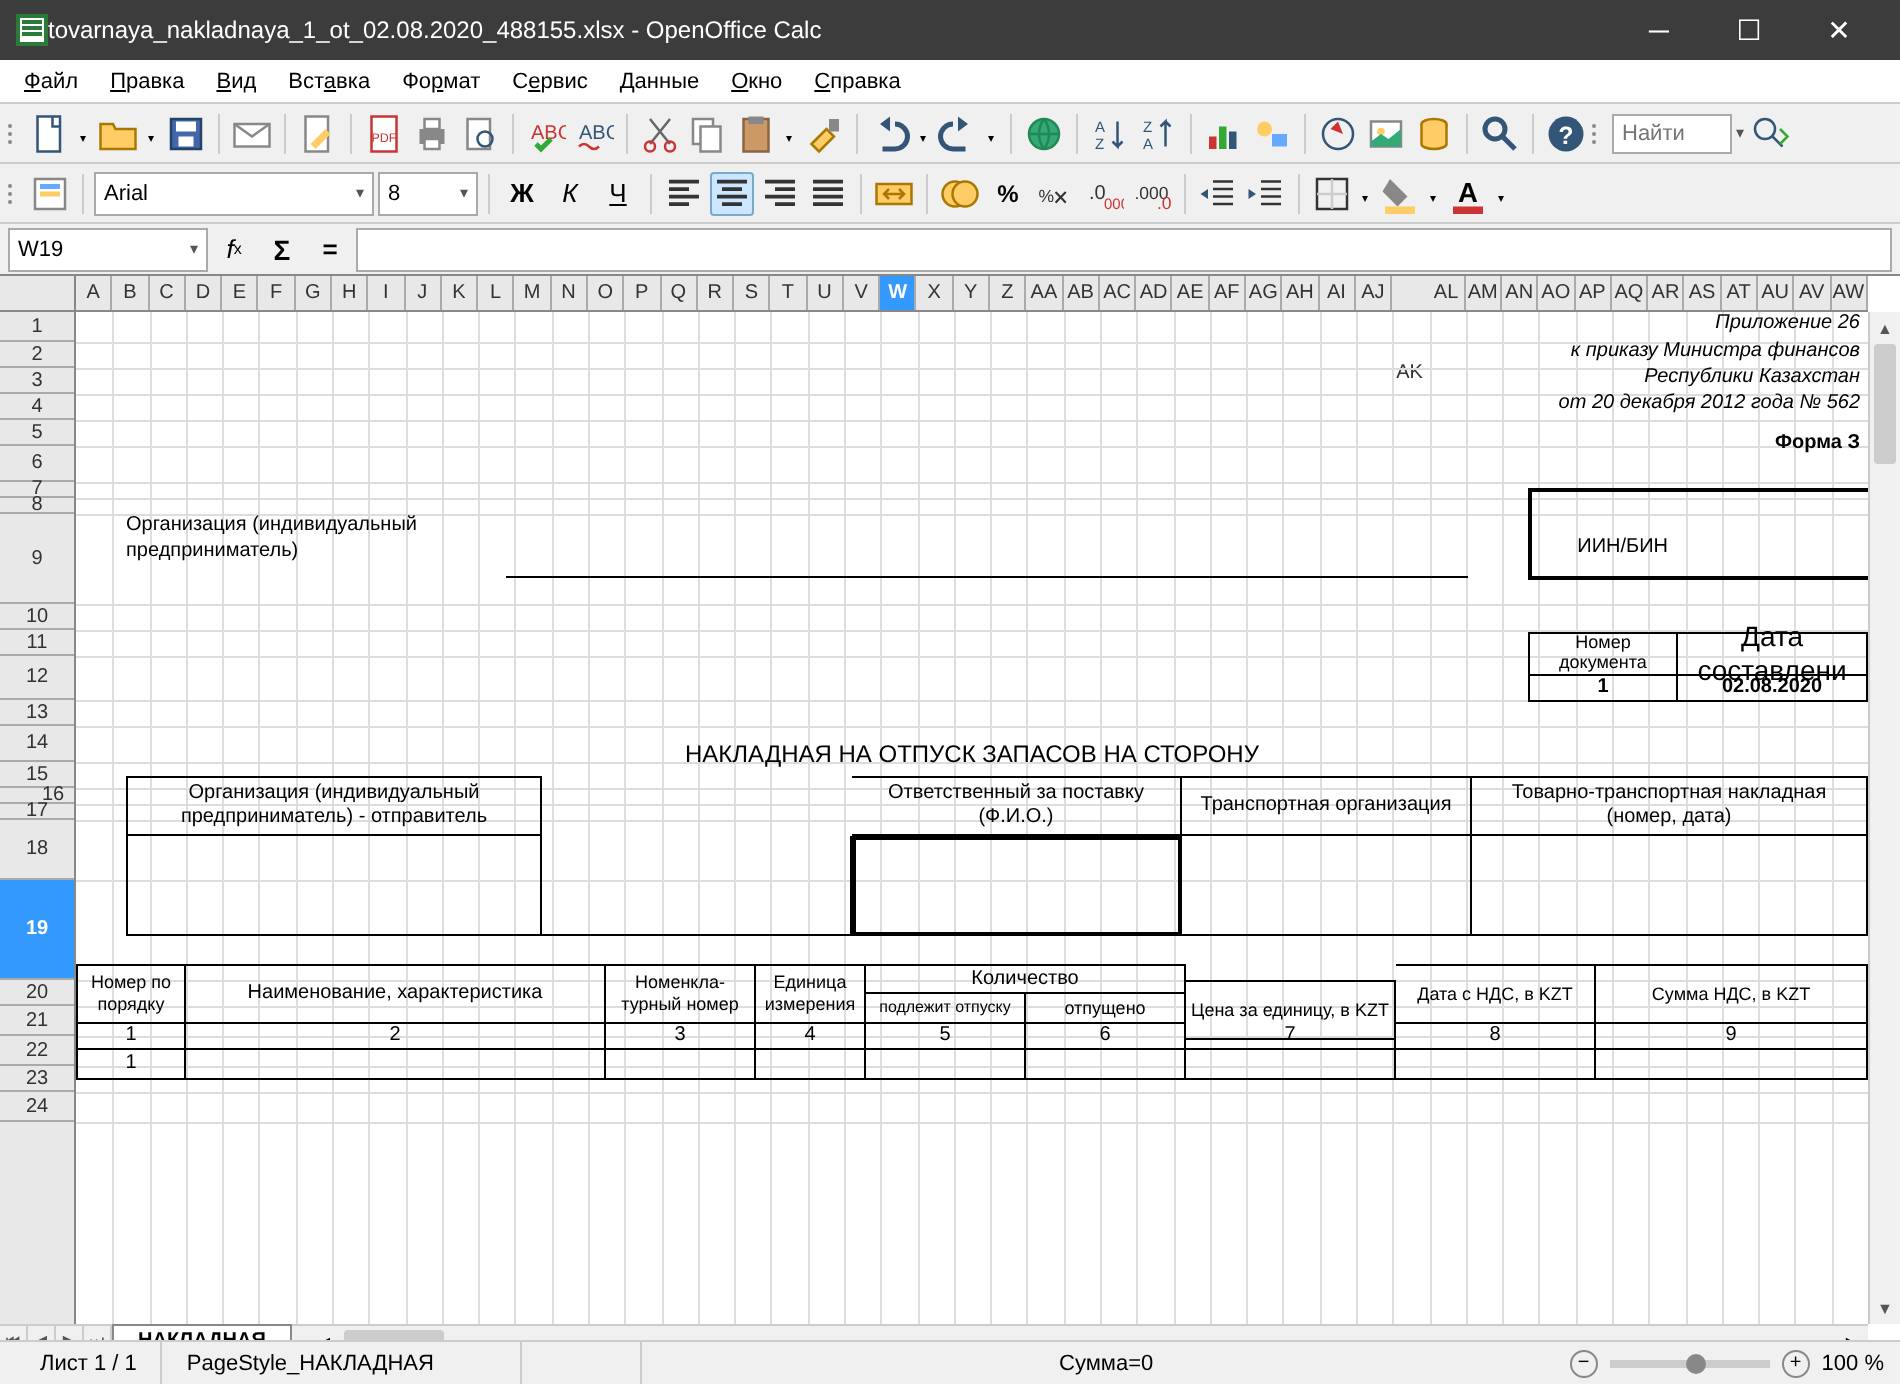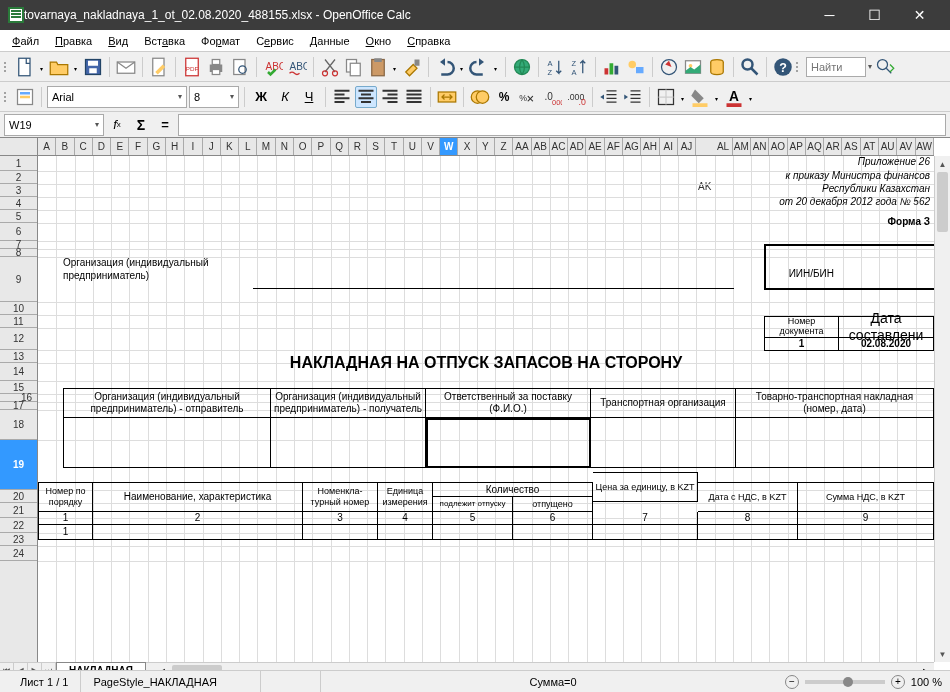--- a/index.html
+++ b/index.html
@@ -48,21 +48,21 @@
 
 .grid { position: absolute; top: 18px; left: 38px; right: 16px; bottom: 16px; overflow: hidden; }
 .gridlines { position: absolute; inset: 0; }
 .gv { position: absolute; top: 0; bottom: 0; width: 1px; background: #ddd; }
 .gh { position: absolute; left: 0; right: 0; height: 1px; background: #ddd; }
 
 .doc-text { position: absolute; font-size: 10px; font-style: italic; color: #000; text-align: right; }
 .doc-bold { font-weight: bold; font-style: normal; }
 .doc-cell { position: absolute; border: 1px solid #000; display: flex; align-items: center; justify-content: center; text-align: center; font-size: 10px; padding: 2px; line-height: 1.2; }
 .doc-selected { border: 2px solid #000 !important; }
-.doc-title { font-weight: bold; font-style: normal; font-size: 16px; }
+.doc-title { font-weight: normal; font-style: normal; font-size: 12px; margin-top: 16px; }
 
 .vscroll { position: absolute; top: 18px; right: 0; bottom: 16px; width: 16px; background: #f0f0f0; border-left: 1px solid #ccc; }
 .vscroll .thumb { position: absolute; top: 16px; left: 2px; right: 2px; height: 60px; background: #ccc; border-radius: 2px; }
 .vscroll .arr { height: 16px; display: flex; align-items: center; justify-content: center; font-size: 8px; color: #555; }
 .hscroll-area { position: absolute; bottom: 0; left: 0; right: 16px; height: 16px; background: #f0f0f0; border-top: 1px solid #ccc; display: flex; }
 .tab-nav { display: flex; }
 .tab-nav .nav { width: 14px; display: flex; align-items: center; justify-content: center; font-size: 8px; color: #555; border-right: 1px solid #ccc; cursor: pointer; }
 .sheet-tab { background: #fff; border: 1px solid #888; border-bottom: none; padding: 0 12px; display: flex; align-items: center; font-size: 10px; font-weight: bold; margin-top: -1px; border-radius: 0 0 4px 4px; cursor: pointer; }
 .hscroll { flex: 1; position: relative; margin-left: 8px; }
 .hscroll .arr { width: 16px; height: 16px; position: absolute; display: flex; align-items: center; justify-content: center; font-size: 8px; }
@@ -624,39 +624,38 @@
     <div style="position:absolute; right:0; top:88px; width:170px; height:46px; border:2px solid #000; border-right:none"></div>
 
     <div class="doc-cell" style="right:95px; top:160px; width:75px; height:22px; font-size:9px; line-height:1.1">Номер документа</div>
     <div class="doc-cell" style="right:0; top:160px; width:95px; height:22px; border-left:none;font-size:14px">Дата составлени</div>
     <div class="doc-cell doc-bold" style="right:95px; top:182px; width:75px; height:13px; border-top:none">1</div>
     <div class="doc-cell doc-bold" style="right:0; top:182px; width:95px; height:13px; border-top:none; border-left:none">02.08.2020</div>
 
     <div class="doc-title" style="position:absolute; left:0; right:0; top:198px; text-align:center">НАКЛАДНАЯ НА ОТПУСК ЗАПАСОВ НА СТОРОНУ</div>
 
     <div class="doc-cell" style="left:25px; top:232px; width:208px; height:30px">Организация (индивидуальный предприниматель) - отправитель</div>
-    <div class="doc-cell" style="left:233px; top:232px; width:155px; height:30px; border-left:none">Организация (индивидуальный предприниматель) - получатель</div>
     <div class="doc-cell" style="left:388px; top:232px; width:165px; height:30px; border-left:none">Ответственный за поставку (Ф.И.О.)</div>
     <div class="doc-cell" style="left:553px; top:232px; width:145px; height:30px; border-left:none">Транспортная организация</div>
     <div class="doc-cell" style="left:698px; top:232px; right:0; height:30px; border-left:none">Товарно-транспортная накладная (номер, дата)</div>
 
     <div class="doc-cell" style="left:25px; top:262px; width:208px; height:50px; border-top:none"></div>
     <div class="doc-cell" style="left:233px; top:262px; width:155px; height:50px; border-top:none; border-left:none"></div>
     <div class="doc-cell doc-selected" style="left:388px; top:262px; width:165px; height:50px; border-top:2px solid #000"></div>
     <div class="doc-cell" style="left:553px; top:262px; width:145px; height:50px; border-top:none; border-left:none"></div>
     <div class="doc-cell" style="left:698px; top:262px; right:0; height:50px; border-top:none; border-left:none"></div>
 
     <div class="doc-cell" style="left:0; top:326px; width:55px; height:30px; font-size:9px">Номер по порядку</div>
     <div class="doc-cell" style="left:55px; top:326px; width:210px; height:30px; border-left:none">Наименование, характеристика</div>
     <div class="doc-cell" style="left:265px; top:326px; width:75px; height:30px; border-left:none; font-size:9px">Номенкла-турный номер</div>
     <div class="doc-cell" style="left:340px; top:326px; width:55px; height:30px; border-left:none; font-size:9px">Единица измерения</div>
     <div class="doc-cell" style="left:395px; top:326px; width:160px; height:15px; border-left:none">Количество</div>
     <div class="doc-cell" style="left:395px; top:341px; width:80px; height:15px; border-left:none; border-top:none; font-size:8px">подлежит отпуску</div>
     <div class="doc-cell" style="left:475px; top:341px; width:80px; height:15px; border-left:none; border-top:none; font-size:9px">отпущено</div>
-    <div class="doc-cell" style="left:555px; top:316px; width:105px; height:30px; border-left:none; font-size:9px">Цена за единицу, в KZT</div>
+    <div class="doc-cell" style="left:555px; top:334px; width:105px; height:30px; border-left:none; font-size:9px">Цена за единицу, в KZT</div>
     <div class="doc-cell" style="left:660px; top:326px; width:100px; height:30px; border-left:none; font-size:9px">Дата с НДС, в KZT</div>
     <div class="doc-cell" style="left:760px; top:326px; right:0; height:30px; border-left:none; font-size:9px">Сумма НДС, в KZT</div>
 
     <div class="doc-cell" style="left:0; top:356px; width:55px; height:13px; border-top:none">1</div>
     <div class="doc-cell" style="left:55px; top:356px; width:210px; height:13px; border-top:none; border-left:none">2</div>
     <div class="doc-cell" style="left:265px; top:356px; width:75px; height:13px; border-top:none; border-left:none">3</div>
     <div class="doc-cell" style="left:340px; top:356px; width:55px; height:13px; border-top:none; border-left:none">4</div>
     <div class="doc-cell" style="left:395px; top:356px; width:80px; height:13px; border-top:none; border-left:none">5</div>
     <div class="doc-cell" style="left:475px; top:356px; width:80px; height:13px; border-top:none; border-left:none">6</div>
     <div class="doc-cell" style="left:555px; top:356px; width:105px; height:13px; border-top:none; border-left:none">7</div>

